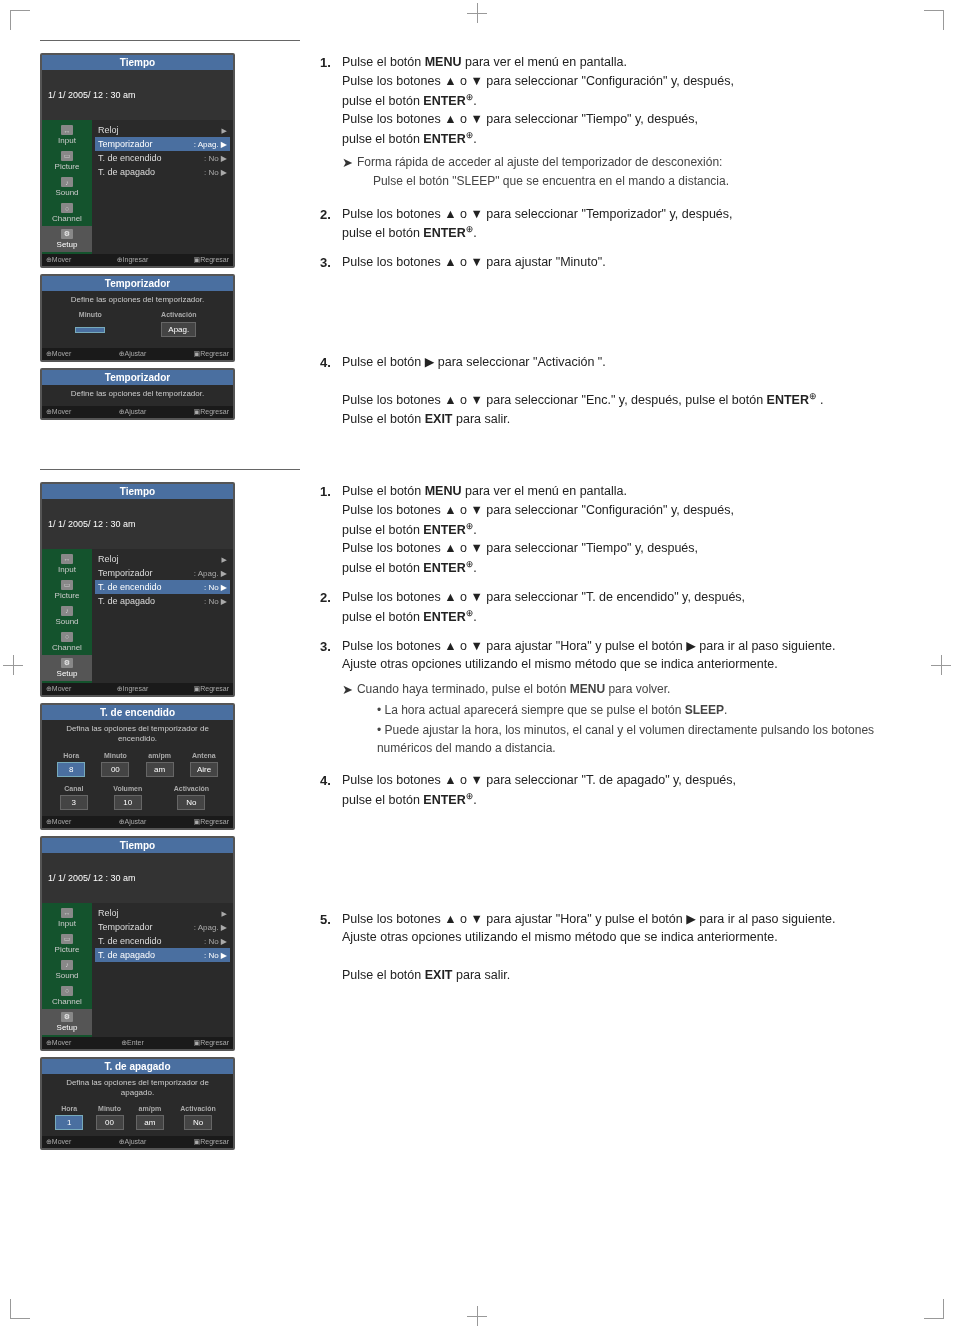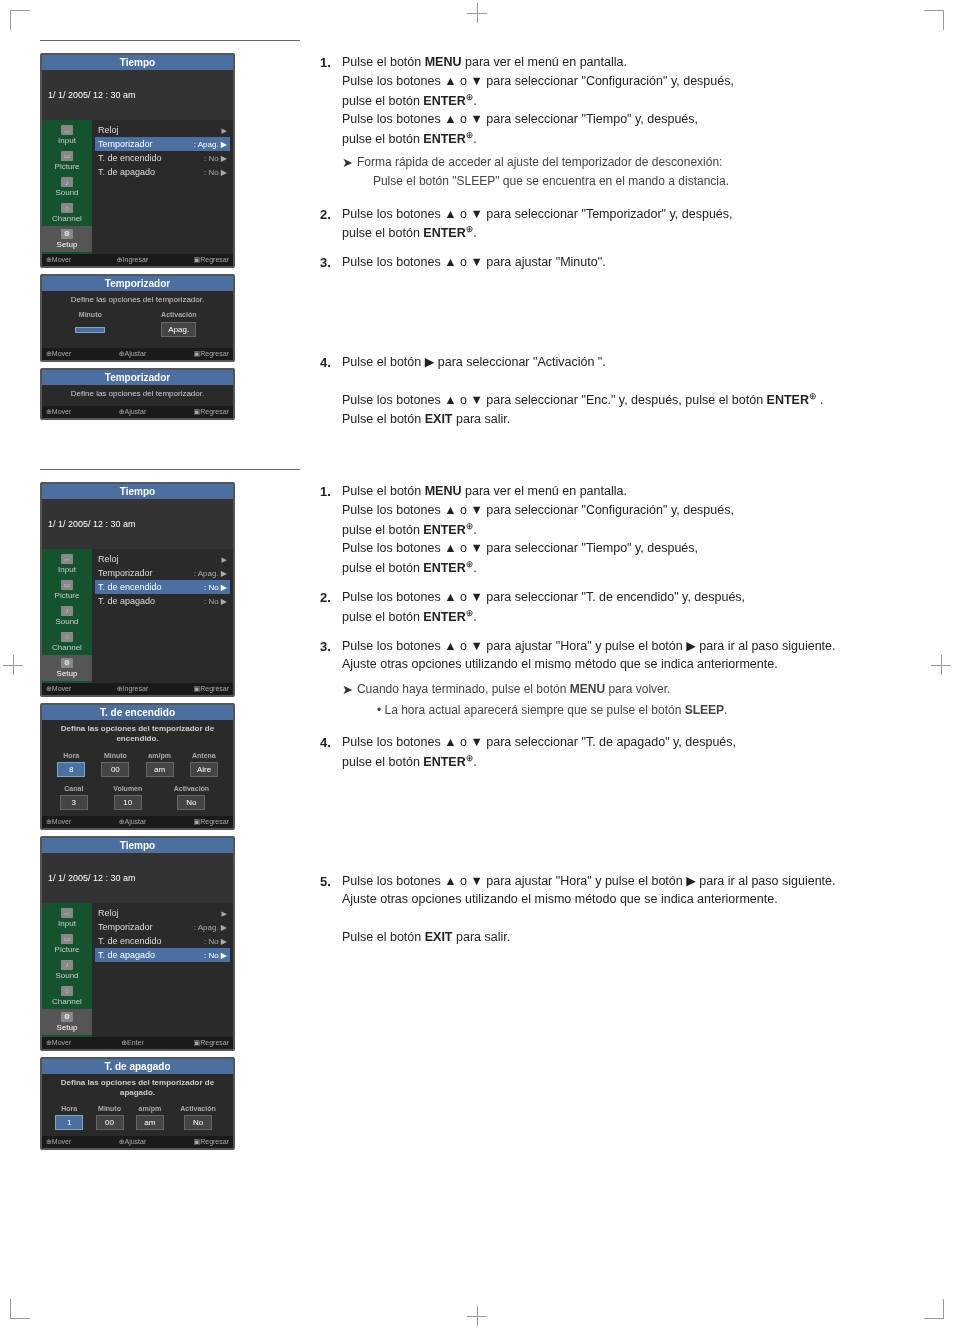--- a/index.html
+++ b/index.html
@@ -201,21 +201,20 @@
       margin-bottom: 4px;
       text-align: center;
     }
 
     .tv-subscreen-desc2 {
       font-size: 8px;
       color: #ccc;
       margin-bottom: 4px;
       text-align: center;
       line-height: 1.3;
-      font-weight: bold;
     }
 
     .tv-table {
       width: 100%;
       margin-bottom: 4px;
     }
 
     .tv-table th {
       font-size: 7px;
       color: #aaa;
@@ -718,20 +717,21 @@
           <li style="margin-top:8px;">
             <span class="num">3.</span>
             <div class="list-content">
               <span>Pulse los botones ▲ o ▼ para ajustar "Hora" y pulse el botón ▶ para ir al paso siguiente.<br>
               Ajuste otras opciones utilizando el mismo método que se indica anteriormente.</span>
               <div class="arrow-note" style="margin-top:6px;">
                 <span class="arrow-symbol">➤</span>
                 <div>
                   <span class="note-text">Cuando haya terminado, pulse el botón <b>MENU</b> para volver.</span>
                   <div class="bullet-note">La hora actual aparecerá siempre que se pulse el botón <b>SLEEP</b>.</div>
+                  <div class="bullet-note">Puede ajustar la hora, los minutos, el canal y el volumen directamente pulsando los botones numéricos del mando a distancia.</div>
                 </div>
               </div>
             </div>
           </li>
           <li style="margin-top:8px;">
             <span class="num">4.</span>
             <div class="list-content">
               <span>Pulse los botones ▲ o ▼ para seleccionar "T. de apagado" y, después,<br>
               pulse el botón <b>ENTER</b><span class="enter-sym">⊕</span>.</span>
             </div>

